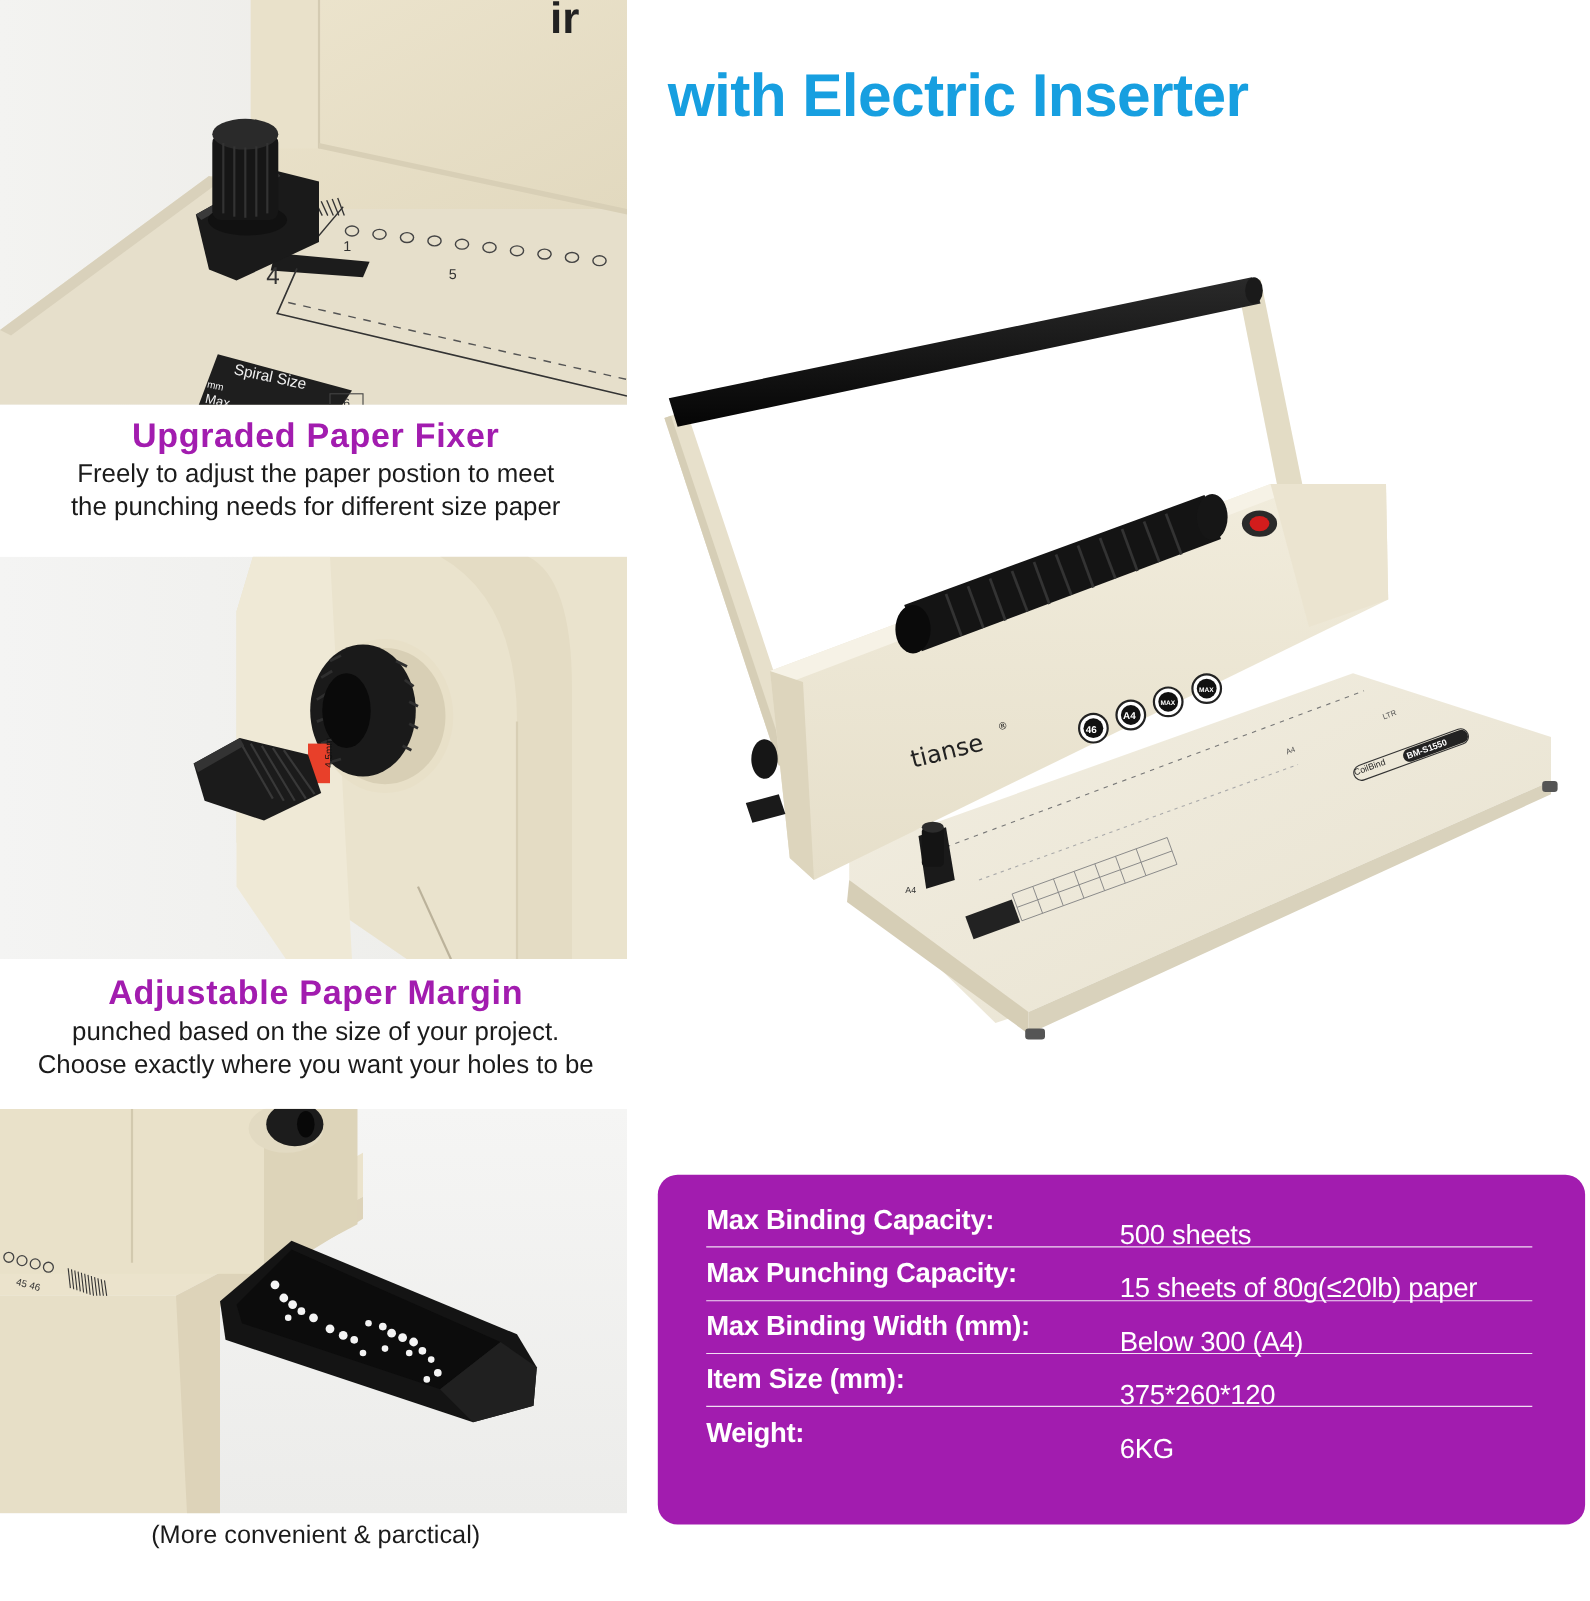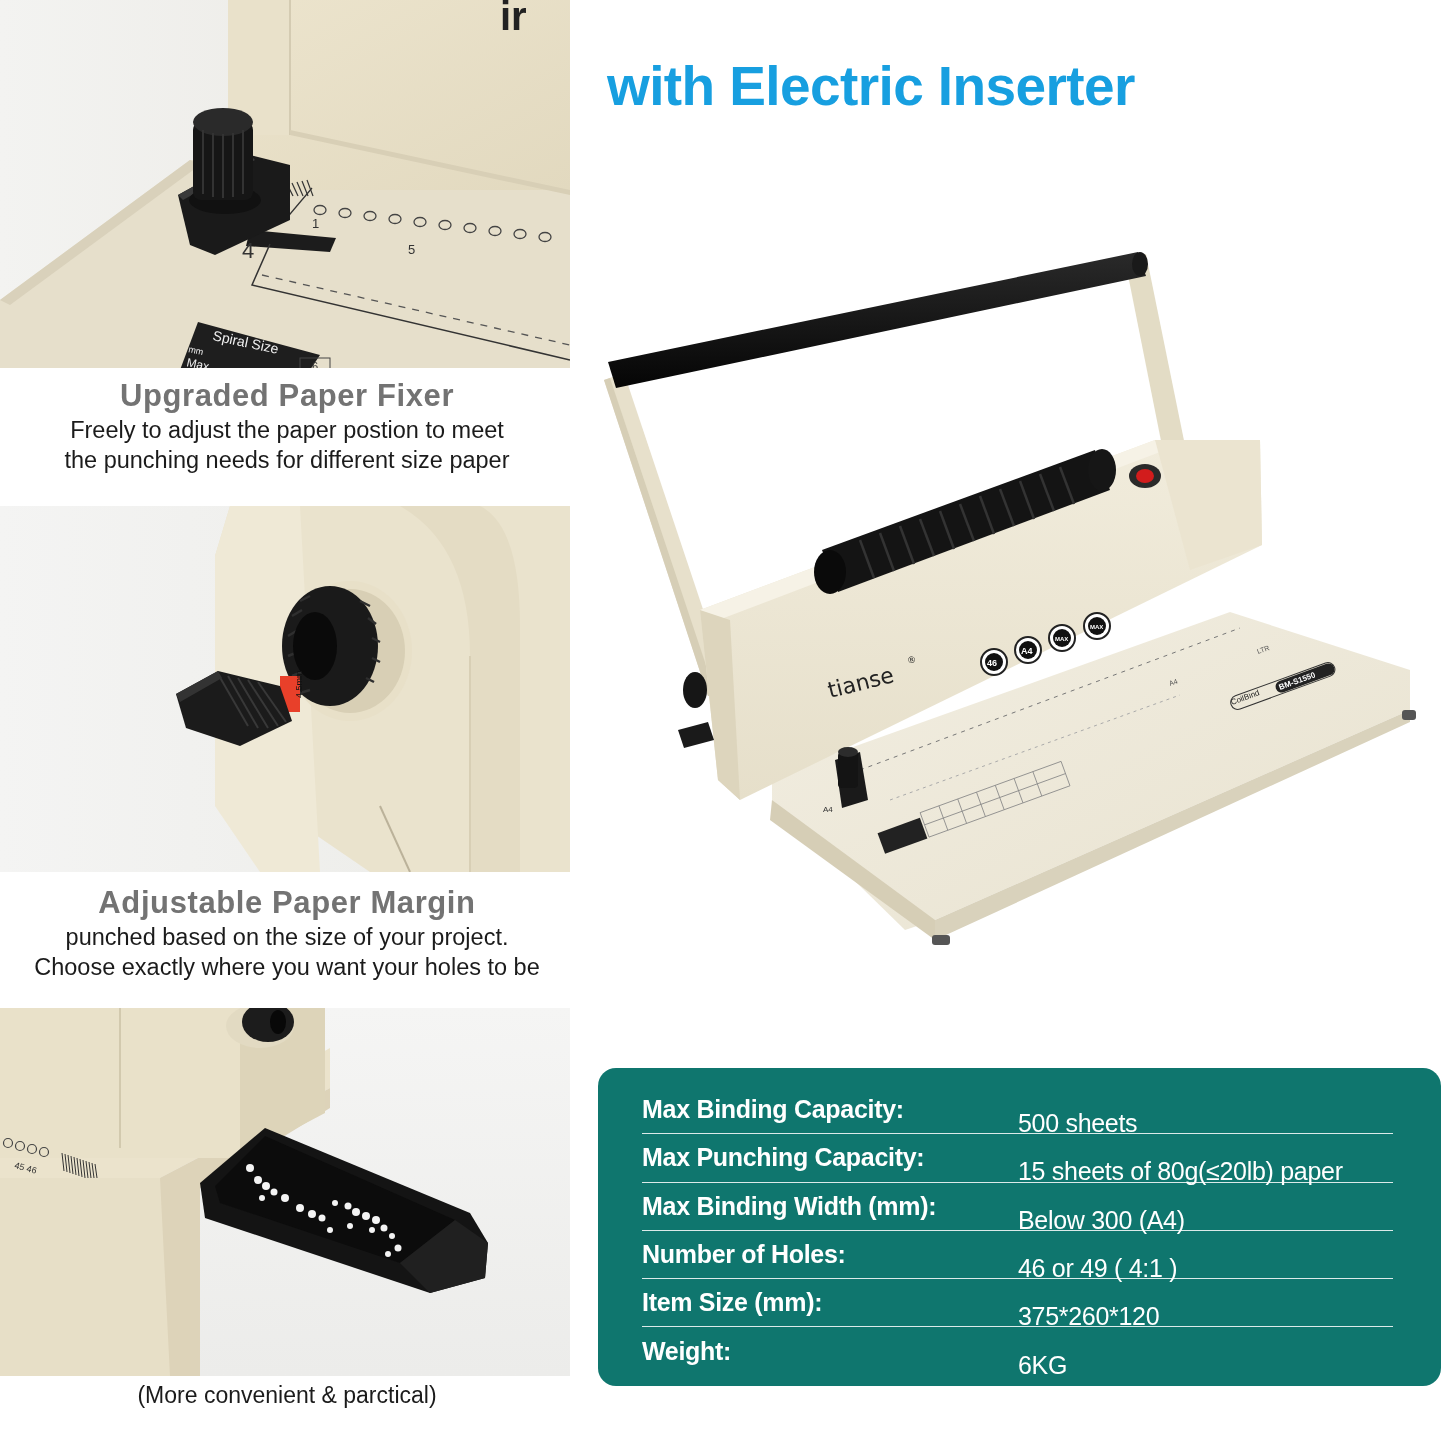--- a/index.html
+++ b/index.html
@@ -7,35 +7,35 @@
   body { position: relative; font-family: "Liberation Sans", "DejaVu Sans", sans-serif; }
 
   
   .photo { position: absolute; left: 0; width: 570px; overflow: hidden; }
   .photo svg { display: block; }
   #photo1 { top: 0; height: 368px; }
   #photo2 { top: 506px; height: 366px; }
   #photo3 { top: 1008px; height: 368px; }
 
   .caption { position: absolute; left: 0; width: 574px; text-align: center; }
-  .caption .cap-title { color: #737373; font-weight: bold; font-size: 31px; letter-spacing: 0.6px; line-height: 38px; }
+  .caption .cap-title { color: #a21caf; font-weight: bold; font-size: 31px; letter-spacing: 0.6px; line-height: 38px; }
   .caption .cap-desc { color: #1b1b1b; font-size: 23.5px; line-height: 30px; }
   #cap1 { top: 377px; }
   #cap2 { top: 884px; }
   #cap3 { top: 1380px; }
   #cap3 .cap-desc { font-size: 23px; }
 
   
   .headline { position: absolute; left: 607px; top: 50px; width: 838px; color: #179fe0; font-weight: bold; font-size: 55px; line-height: 73px; letter-spacing: -0.6px; }
 
   
   #product { position: absolute; left: 590px; top: 240px; width: 855px; height: 760px; }
 
   
-  .spec-panel { position: absolute; left: 598px; top: 1068px; width: 843px; height: 318px; background: #0f766e; border-radius: 18px; padding: 18px 48px 0 44px; }
+  .spec-panel { position: absolute; left: 598px; top: 1068px; width: 843px; height: 318px; background: #a21caf; border-radius: 18px; padding: 18px 48px 0 44px; }
   .spec-row { position: relative; height: 48.3px; border-bottom: 1.5px solid rgba(255,255,255,0.85); display: flex; align-items: center; }
   .spec-row:last-child { border-bottom: none; }
   .spec-label { width: 376px; color: #ffffff; font-weight: bold; font-size: 25px; letter-spacing: -0.3px; }
   .spec-value { color: #ffffff; font-size: 25px; letter-spacing: -0.3px; margin-top: 28px; }
 </style>
 </head>
 <body>
 
 <div class="headline">
   <div>with Electric Inserter</div>
@@ -373,24 +373,20 @@
   </div>
   <div class="spec-row">
     <span class="spec-label">Max Punching Capacity:</span>
     <span class="spec-value">15 sheets of 80g(≤20lb) paper</span>
   </div>
   <div class="spec-row">
     <span class="spec-label">Max Binding Width (mm):</span>
     <span class="spec-value">Below 300 (A4)</span>
   </div>
   <div class="spec-row">
-    <span class="spec-label">Number of Holes:</span>
-    <span class="spec-value">46 or 49 ( 4:1 )</span>
-  </div>
-  <div class="spec-row">
     <span class="spec-label">Item Size (mm):</span>
     <span class="spec-value">375*260*120</span>
   </div>
   <div class="spec-row">
     <span class="spec-label">Weight:</span>
     <span class="spec-value">6KG</span>
   </div>
 </div>
 
 </body></html>

